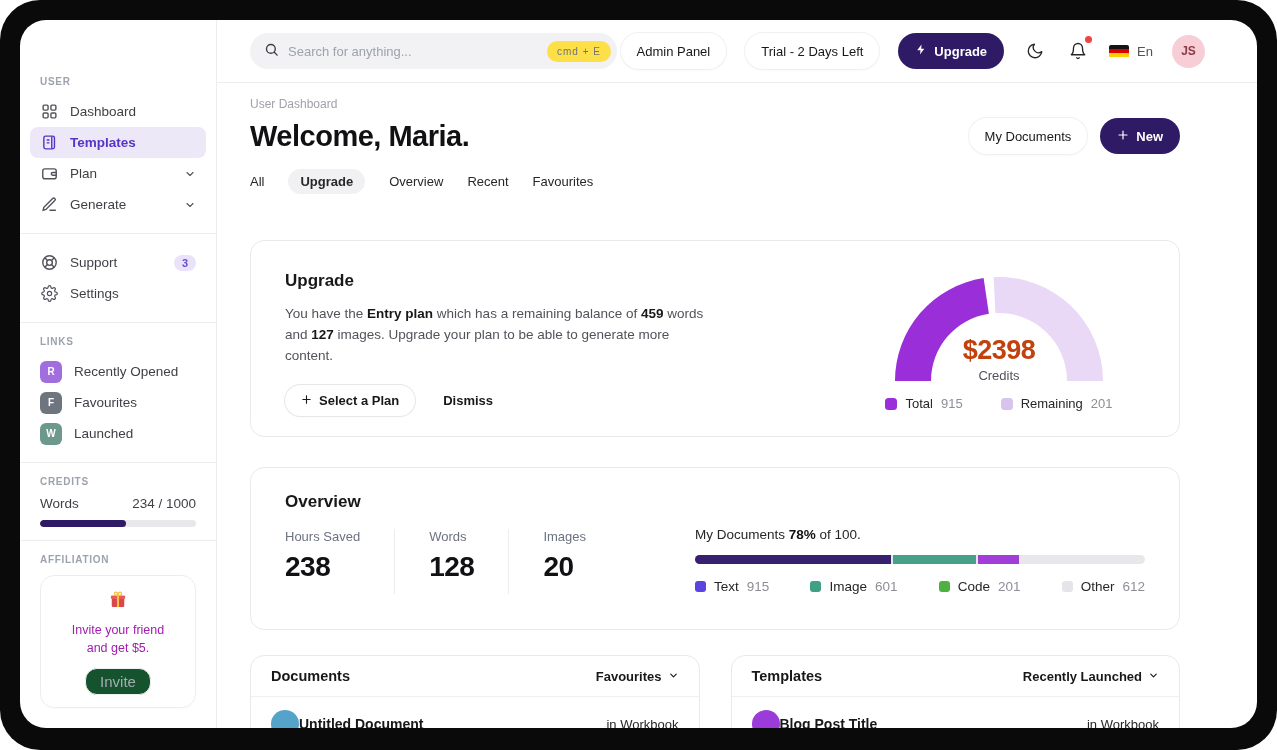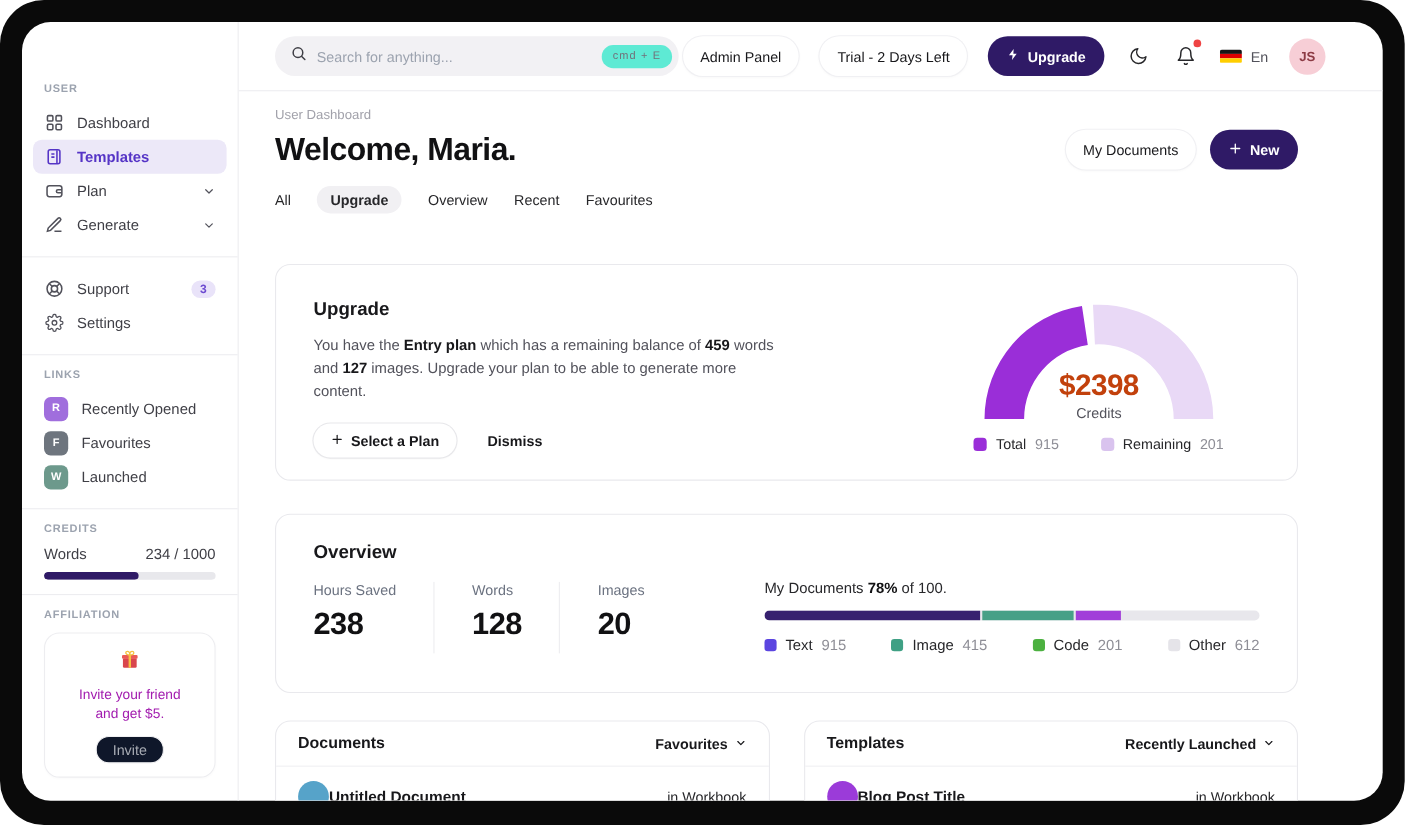--- a/index.html
+++ b/index.html
@@ -18,28 +18,28 @@
   .nav-item.active svg { stroke:#5534c6; }
   .nav-item .chev { margin-left:auto; display:flex; }
   .badge { margin-left:auto; background:#e9e3f9; color:#6c4ad0; font-size:11px; font-weight:600; border-radius:10px; padding:2px 8px; }
   .divider { height:1px; background:#ededf0; margin:13px 0; }
   .lsq { width:22px; height:22px; border-radius:6px; color:#fff; font-size:10px; font-weight:700; display:flex; align-items:center; justify-content:center; flex:0 0 22px; }
   .credits-row { display:flex; justify-content:space-between; align-items:center; padding:0 10px; font-size:13.5px; color:#3f3f46; font-weight:500; margin-top:2px; }
   .credits-bar { height:7px; background:#e8e8ec; border-radius:4px; margin:9px 10px 0 10px; overflow:hidden; }
   .credits-fill { height:100%; border-radius:4px; }
   .aff-card { margin:10px 10px 0 10px; border:1px solid #ededf0; border-radius:14px; padding:14px 10px 12px; text-align:center; box-shadow:0 1px 2px rgba(0,0,0,.02); }
   .aff-text { font-size:12.5px; color:#a21caf; line-height:1.45; margin-top:7px; }
-  .aff-btn { display:inline-block; margin-top:11px; font-size:13px; color:#a7abb3; background:#0f172a; border:1px solid #f0f0f2; border-radius:12px; padding:4px 14px; cursor:pointer; }
+  .aff-btn { display:inline-block; margin-top:11px; font-size:15px; color:#a7abb3; background:#14532d; border:1px solid #f0f0f2; border-radius:12px; padding:4px 14px; cursor:pointer; }
 
   
   .main { flex:1; display:flex; flex-direction:column; overflow:hidden; }
   .topbar { height:63px; flex:0 0 63px; border-bottom:1px solid #ededf0; display:flex; align-items:center; padding:0 52px 0 33px; }
   .search { width:367px; height:36px; background:#f2f1f4; border-radius:18px; display:flex; align-items:center; gap:9px; padding:0 6px 0 14px; cursor:text; }
   .search-ph { font-size:13px; color:#9ca3af; }
-  .kbd { margin-left:auto; background:#5eead4; border-radius:12px; padding:5px 10px; font-size:10px; letter-spacing:1px; color:#71717a; }
+  .kbd { margin-left:auto; background:#fde047; border-radius:12px; padding:5px 10px; font-size:10px; letter-spacing:1px; color:#71717a; }
   .tb-right { margin-left:auto; display:flex; align-items:center; gap:19px; }
   .pill { height:36px; display:inline-flex; align-items:center; padding:0 16px; border-radius:18px; background:#fff; box-shadow:0 0 0 1px #f0f0f3, 0 1px 3px rgba(0,0,0,.05); font-size:13px; font-weight:500; color:#18181b; cursor:pointer; white-space:nowrap; }
   .btn-indigo { height:36px; display:inline-flex; align-items:center; gap:7px; padding:0 17px; border-radius:18px; background:#2f1a66; color:#fff; font-size:13px; font-weight:600; cursor:pointer; white-space:nowrap; }
   .icon-btn { display:flex; align-items:center; justify-content:center; width:24px; height:24px; position:relative; cursor:pointer; }
   .dot { position:absolute; top:-3px; right:-2px; width:7px; height:7px; border-radius:50%; background:#ef4444; }
   .flag { width:20px; height:13px; border-radius:2px; overflow:hidden; display:flex; flex-direction:column; flex:0 0 20px; }
   .flag i { flex:1; }
   .lang { font-size:13px; color:#52525b; margin-left:-11px; }
   .avatar { width:33px; height:33px; border-radius:50%; background:#f7ced6; color:#8c3a44; font-size:12px; font-weight:700; display:flex; align-items:center; justify-content:center; cursor:pointer; }
 
@@ -395,21 +395,21 @@
             </div>
             <div class="bar-legend">
               <span class="leg-item">
                 <span class="sw" style="background: rgb(91, 69, 224);"></span>
                 <span class="leg-name">Text</span>
                 <span class="leg-val">915</span>
               </span>
               <span class="leg-item">
                 <span class="sw" style="background: rgb(63, 160, 132);"></span>
                 <span class="leg-name">Image</span>
-                <span class="leg-val">415</span>
+                <span class="leg-val">601</span>
               </span>
               <span class="leg-item">
                 <span class="sw" style="background: rgb(76, 177, 64);"></span>
                 <span class="leg-name">Code</span>
                 <span class="leg-val">201</span>
               </span>
               <span class="leg-item">
                 <span class="sw" style="background: rgb(229, 228, 233);"></span>
                 <span class="leg-name">Other</span>
                 <span class="leg-val">612</span>

